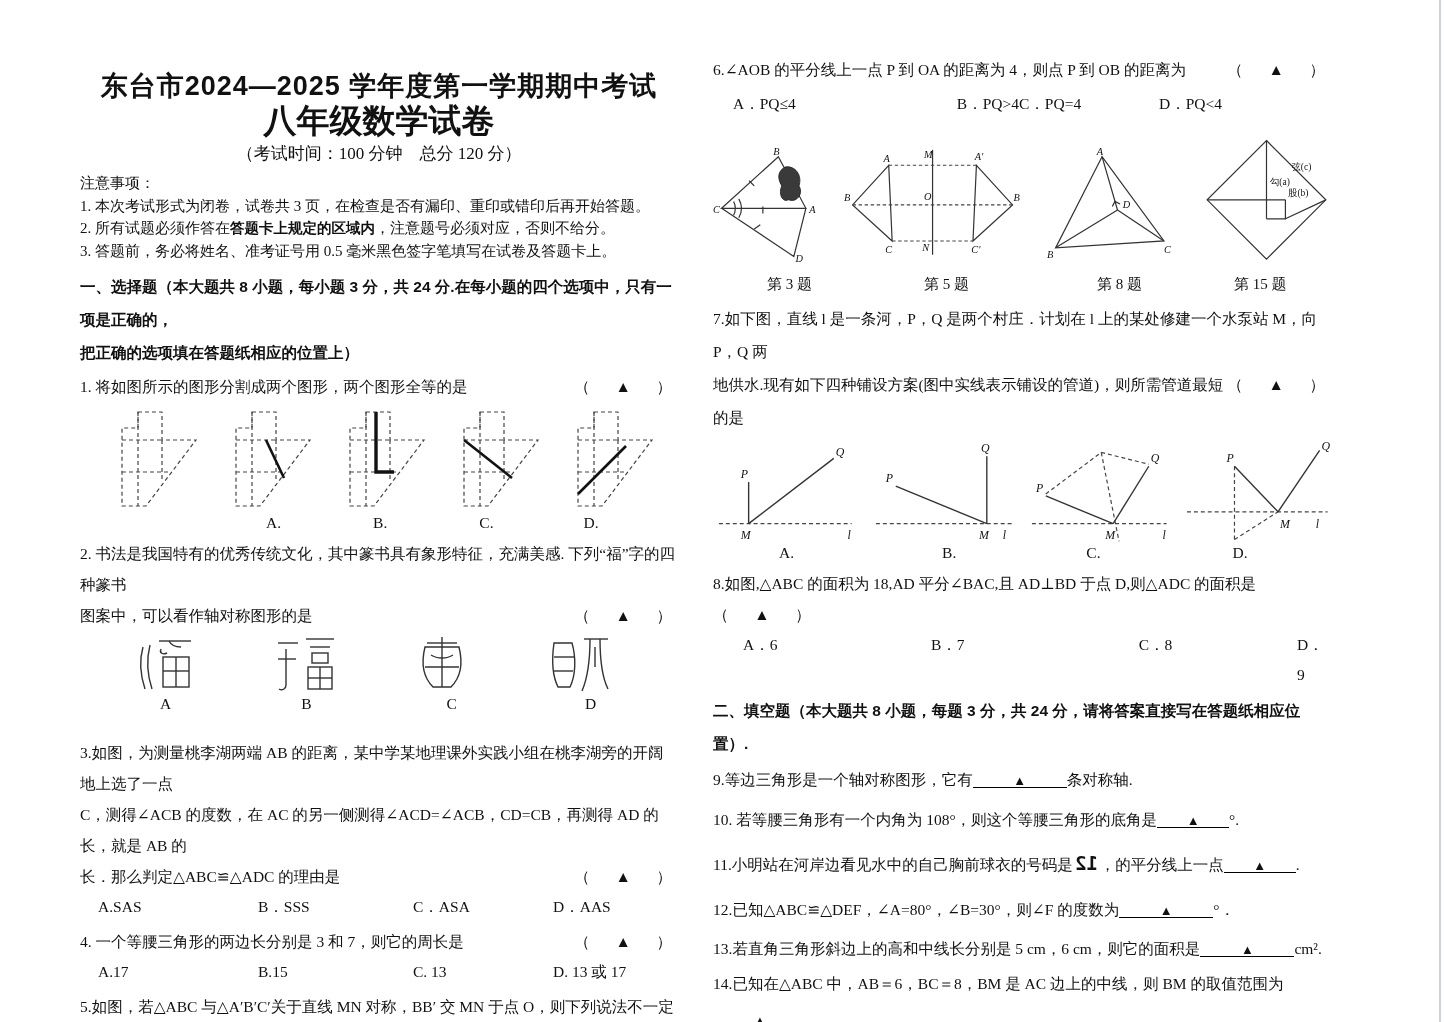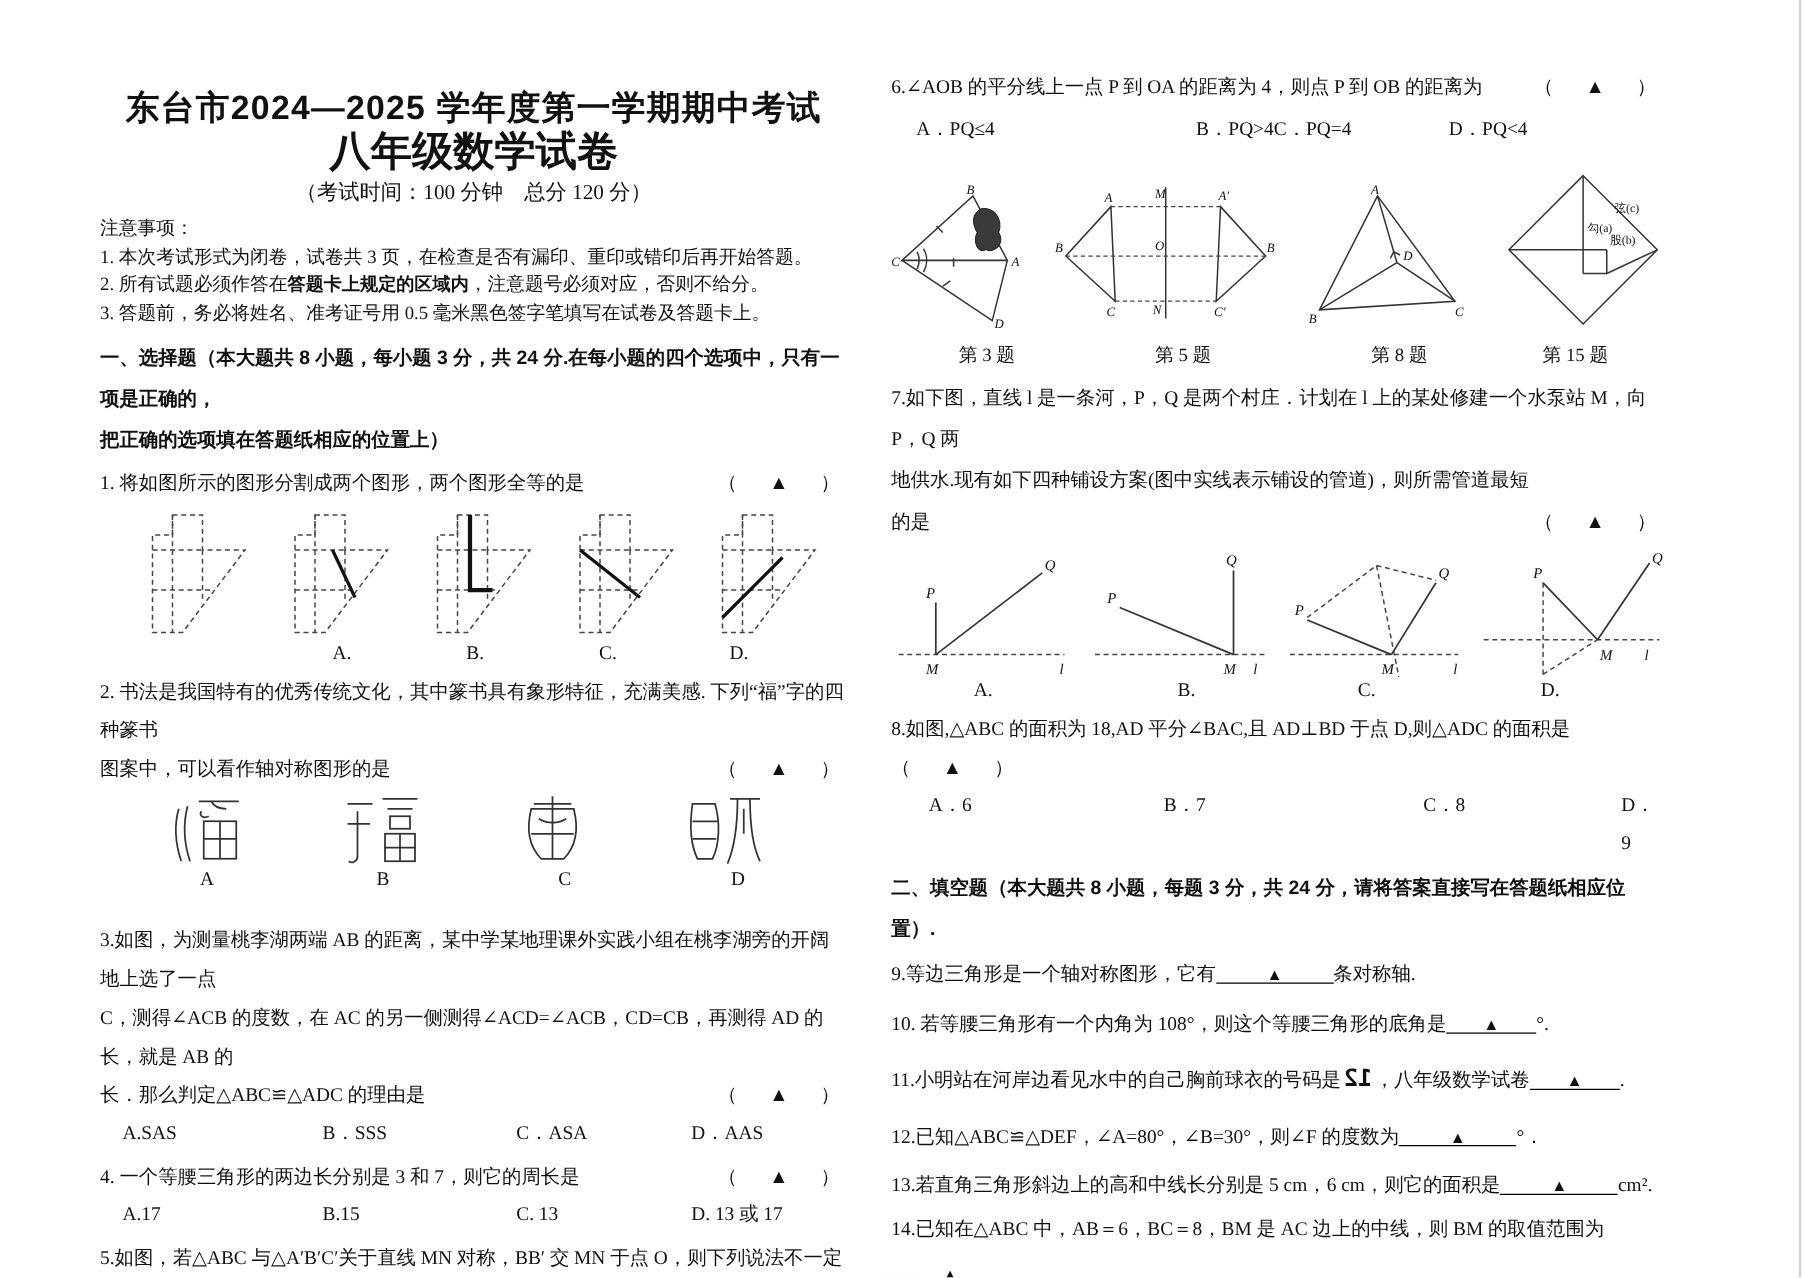--- a/index.html
+++ b/index.html
@@ -273,21 +273,21 @@
         </svg>
       </div>
       <div class="cap-row">
         <span style="margin-left:54px;">第 3 题</span>
         <span style="margin-left:112px;">第 5 题</span>
         <span style="margin-left:128px;">第 8 题</span>
         <span style="margin-left:92px;">第 15 题</span>
       </div>
 
       <div class="stem" style="margin-top:8px;line-height:33px;">7.如下图，直线 l 是一条河，P，Q 是两个村庄．计划在 l 上的某处修建一个水泵站 M，向 P，Q 两</div>
-      <div class="stem-row" style="line-height:33px;align-items:flex-end;">
+      <div class="stem-row" style="line-height:33px;">
         <span>地供水.现有如下四种铺设方案(图中实线表示铺设的管道)，则所需管道最短的是</span>
         <span class="mark">（  ▲  ）</span>
       </div>
       <div class="figrow" style="margin-top:4px;gap:8px;">
         <svg width="150" height="106" viewBox="0 0 150 106">
           <path class="dline" d="M6,86 H140"></path>
           <path class="sline" d="M36,44 V86"></path>
             <path class="sline" d="M36,86 L122,20"></path>
           <text class="figtext" x="28" y="40">P</text>
           <text class="figtext" x="124" y="18">Q</text>
@@ -347,21 +347,21 @@
 
       <div class="sec-h" style="margin-top:4px;">二、填空题（本大题共 8 小题，每题 3 分，共 24 分，请将答案直接写在答题纸相应位置）.</div>
 
       <div class="fill-line">
         <span>9.等边三角形是一个轴对称图形，它有</span><span class="blank blank-w">▲</span><span>条对称轴.</span>
       </div>
       <div class="fill-line">
         <span>10. 若等腰三角形有一个内角为 108°，则这个等腰三角形的底角是</span><span class="blank">▲</span><span>°.</span>
       </div>
       <div class="fill-line" style="line-height:46px;">
-        <span>11.小明站在河岸边看见水中的自己胸前球衣的号码是</span><span class="mirror-num">12</span><span>，八年级数学试卷</span><span class="blank">▲</span><span>.</span>
+        <span>11.小明站在河岸边看见水中的自己胸前球衣的号码是</span><span class="mirror-num">12</span><span>，的平分线上一点</span><span class="blank">▲</span><span>.</span>
       </div>
       <div class="fill-line" style="line-height:44px;">
         <span>12.已知△ABC≌△DEF，∠A=80°，∠B=30°，则∠F 的度数为</span><span class="blank blank-w">▲</span><span>°．</span>
       </div>
       <div class="fill-line" style="line-height:34px;">
         <span>13.若直角三角形斜边上的高和中线长分别是 5 cm，6 cm，则它的面积是</span><span class="blank blank-w">▲</span><span>cm².</span>
       </div>
       <div class="fill-line" style="line-height:36px;">
         <span>14.已知在△ABC 中，AB＝6，BC＝8，BM 是 AC 边上的中线，则 BM 的取值范围为</span><span class="blank blank-w">▲</span><span>.</span>
       </div>

